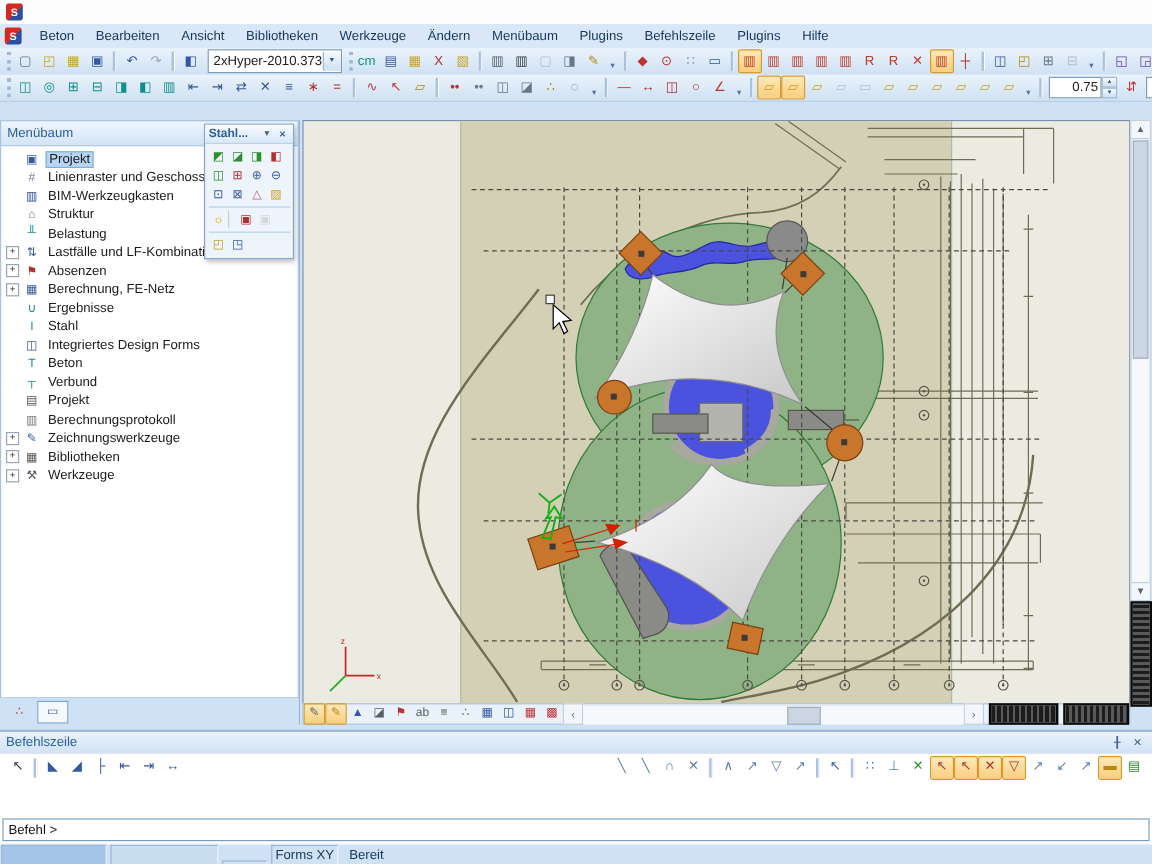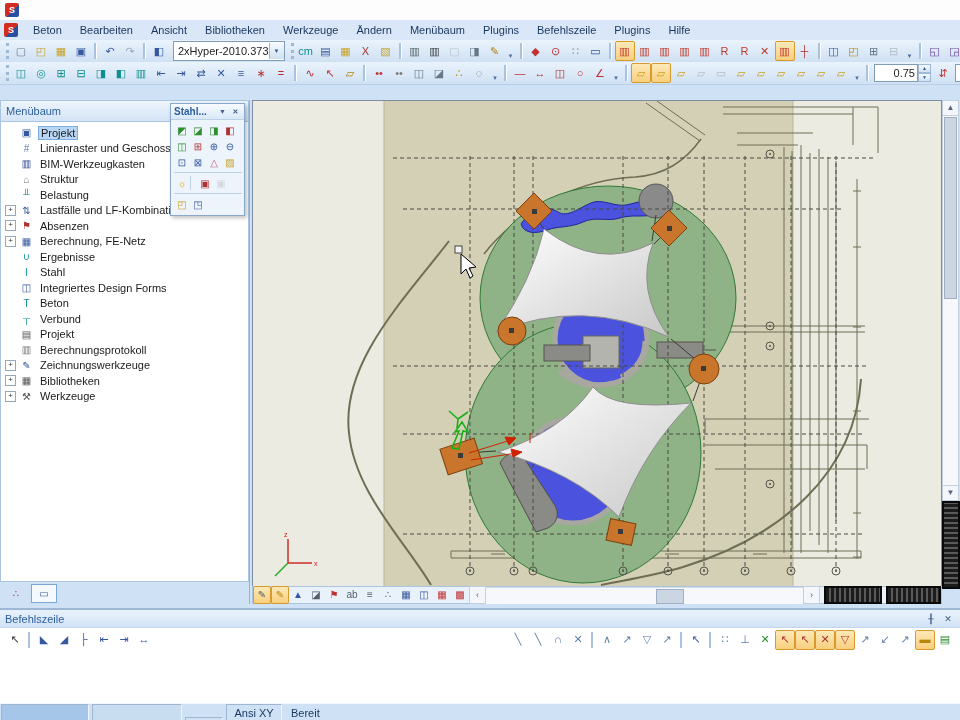--- a/index.html
+++ b/index.html
@@ -619,23 +619,24 @@
           <span class="tb-icon active" style="color: rgb(176, 48, 48);">↖</span>
           <span class="tb-icon active" style="color: rgb(176, 48, 48);">✕</span>
           <span class="tb-icon active" style="color: rgb(176, 48, 48);">▽</span>
           <span class="tb-icon" style="color: rgb(95, 127, 168);">↗</span>
           <span class="tb-icon" style="color: rgb(95, 127, 168);">↙</span>
           <span class="tb-icon" style="color: rgb(95, 127, 168);">↗</span>
           <span class="tb-icon active" style="color: rgb(184, 134, 11);">▬</span>
           <span class="tb-icon" style="color: rgb(45, 143, 45);">▤</span>
         </div>
     </div>
+    <input class="cmd-input" readonly="" value="Befehl &gt;" style="">
   </div>
 
   <div class="statusbar">
     <span class="sb-cell sb-1"></span>
     <span class="sb-cell sb-2"></span>
     <span class="sb-cell sb-units">mm</span>
-    <span class="sb-cell sb-plane">Ansi XY</span>
+    <span class="sb-cell sb-plane">Forms XY</span>
     <span class="sb-cell sb-state">Bereit</span>
   </div>
 
 </div>
 
 </body></html>

